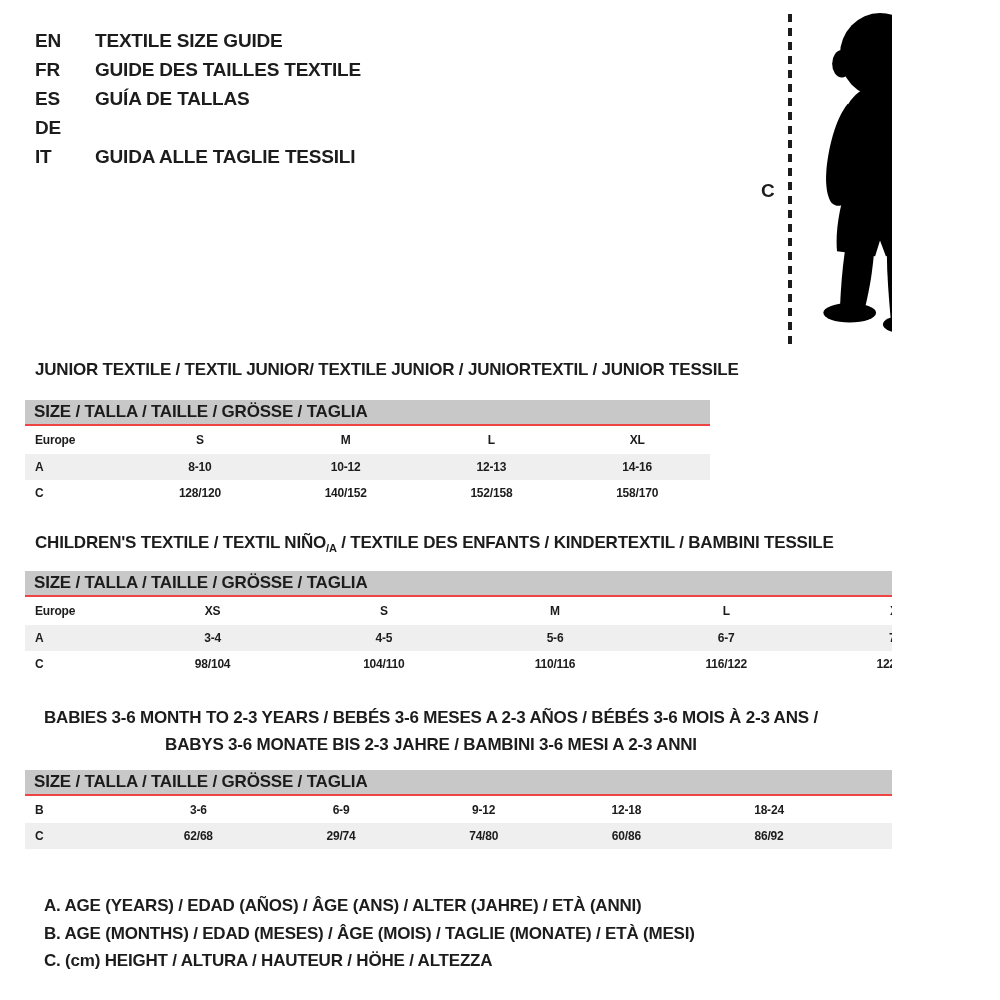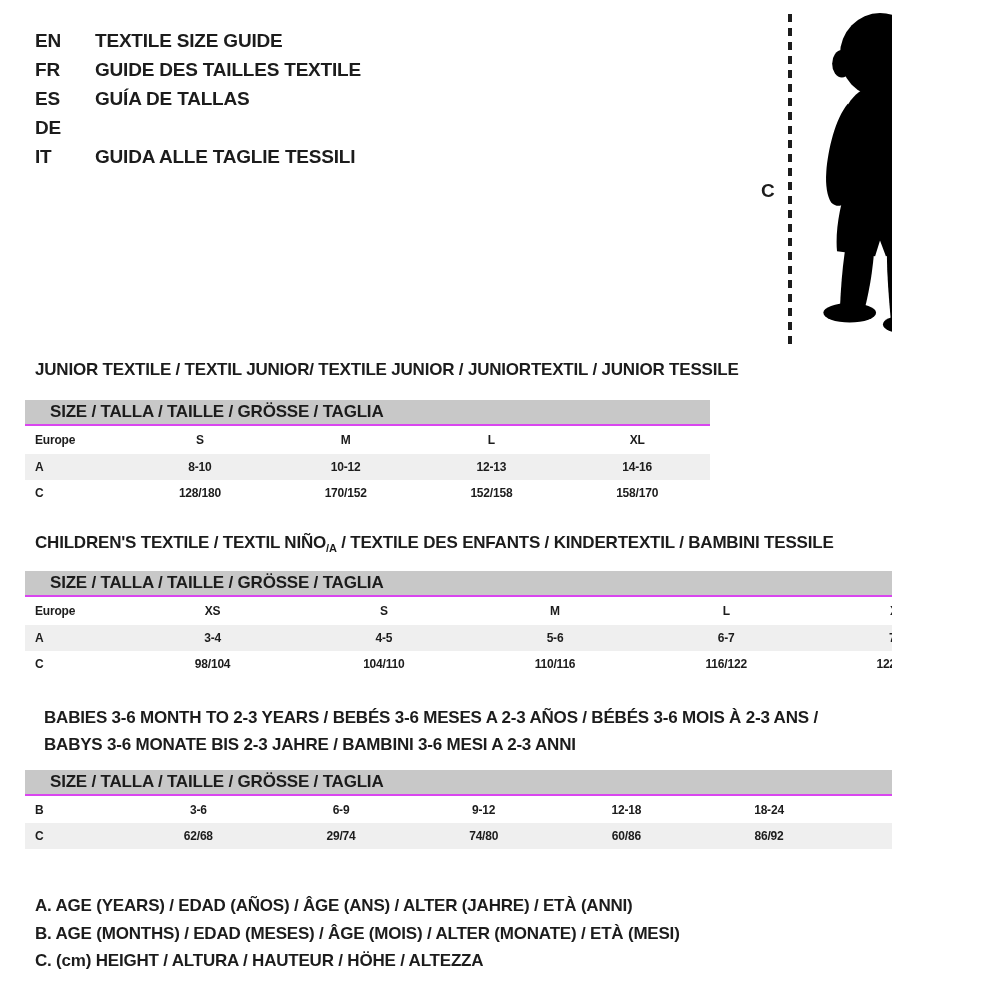--- a/index.html
+++ b/index.html
@@ -13,36 +13,36 @@
   .lang-row{display:flex;height:29px;line-height:29px;font-size:19px;}
   .lang-code{width:60px;}
   
   .c-label{position:absolute;left:761px;top:180px;font-size:19px;}
   .height-line{
     position:absolute;left:788px;top:14px;width:4px;height:332px;
     background-image:repeating-linear-gradient(to bottom,#1c1c1c 0 8px,transparent 8px 14px);
   }
   .silhouette{position:absolute;left:806px;top:10px;}
   
-  .section-title{position:absolute;left:35px;font-size:17px;white-space:nowrap;}
+  .section-title{position:absolute;left:35px;font-size:17px;white-space:nowrap;text-align:center;}
   .section-title sub{font-size:11px;}
   .two-line{line-height:27px;margin-left:9px;}
   .size-table{position:absolute;left:25px;}
   .bar{
-    background:#c8c8c8;border-bottom:2px solid #d946ef;
-    height:24px;line-height:24px;padding-left:25px;font-size:17px;
+    background:#c8c8c8;border-bottom:2px solid #ef4444;
+    height:24px;line-height:24px;padding-left:9px;font-size:17px;
   }
   .tr{display:flex;align-items:center;}
   .th-row{height:28px;}
   .row{height:26px;}
   .shaded{background:#efefef;}
   .td{flex:1;text-align:center;font-size:12px;}
   .lbl{flex:0 0 92px;padding-left:10px;text-align:left;}
   
-  .footnotes{position:absolute;left:35px;top:892px;font-size:17px;line-height:27.5px;}
+  .footnotes{position:absolute;left:44px;top:892px;font-size:17px;line-height:27.5px;}
 </style>
 </head>
 <body>
 
 <div class="page">
 
   <div class="lang-list">
     <div class="lang-row">
       <span class="lang-code">EN</span>
       <span class="lang-label">TEXTILE SIZE GUIDE</span>
@@ -94,22 +94,22 @@
     </div>
     <div class="tr row shaded">
       <div class="td lbl">A</div>
       <div class="td">8-10</div>
       <div class="td">10-12</div>
       <div class="td">12-13</div>
       <div class="td">14-16</div>
     </div>
     <div class="tr row">
       <div class="td lbl">C</div>
-      <div class="td">128/180</div>
-      <div class="td">170/152</div>
+      <div class="td">128/120</div>
+      <div class="td">140/152</div>
       <div class="td">152/158</div>
       <div class="td">158/170</div>
     </div>
   </div>
 
   <div class="section-title" style="top:533px;">
     <span>CHILDREN'S TEXTILE / TEXTIL NIÑO</span><sub>/A</sub><span> / TEXTILE DES ENFANTS / KINDERTEXTIL / BAMBINI TESSILE</span>
   </div>
   <div class="size-table" style="top:571px;width:958px;">
     <div class="bar">SIZE / TALLA / TAILLE / GRÖSSE / TAGLIA</div>
@@ -160,17 +160,17 @@
       <div class="td">29/74</div>
       <div class="td">74/80</div>
       <div class="td">60/86</div>
       <div class="td">86/92</div>
       <div class="td">51/98</div>
     </div>
   </div>
 
   <div class="footnotes">
     <div>A. AGE (YEARS) / EDAD (AÑOS) / ÂGE (ANS) / ALTER (JAHRE) / ETÀ (ANNI)</div>
-    <div>B. AGE (MONTHS) / EDAD (MESES) / ÂGE (MOIS) / ALTER (MONATE) / ETÀ (MESI)</div>
+    <div>B. AGE (MONTHS) / EDAD (MESES) / ÂGE (MOIS) / TAGLIE (MONATE) / ETÀ (MESI)</div>
     <div>C. (cm) HEIGHT / ALTURA / HAUTEUR / HÖHE / ALTEZZA</div>
   </div>
 
 </div>
 
 </body></html>

